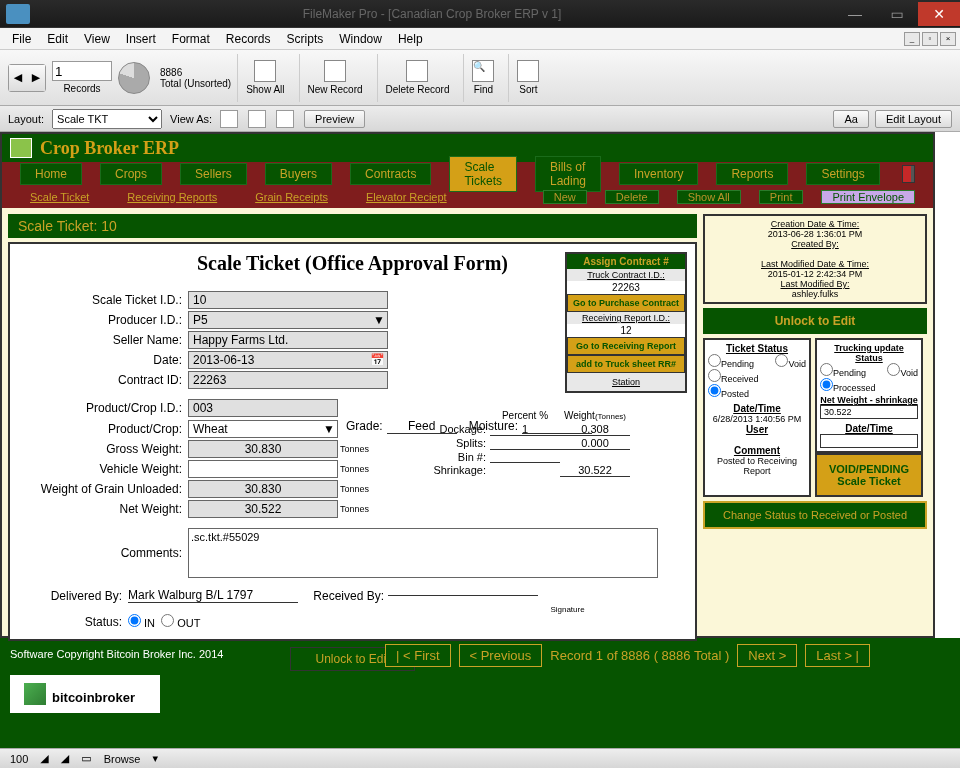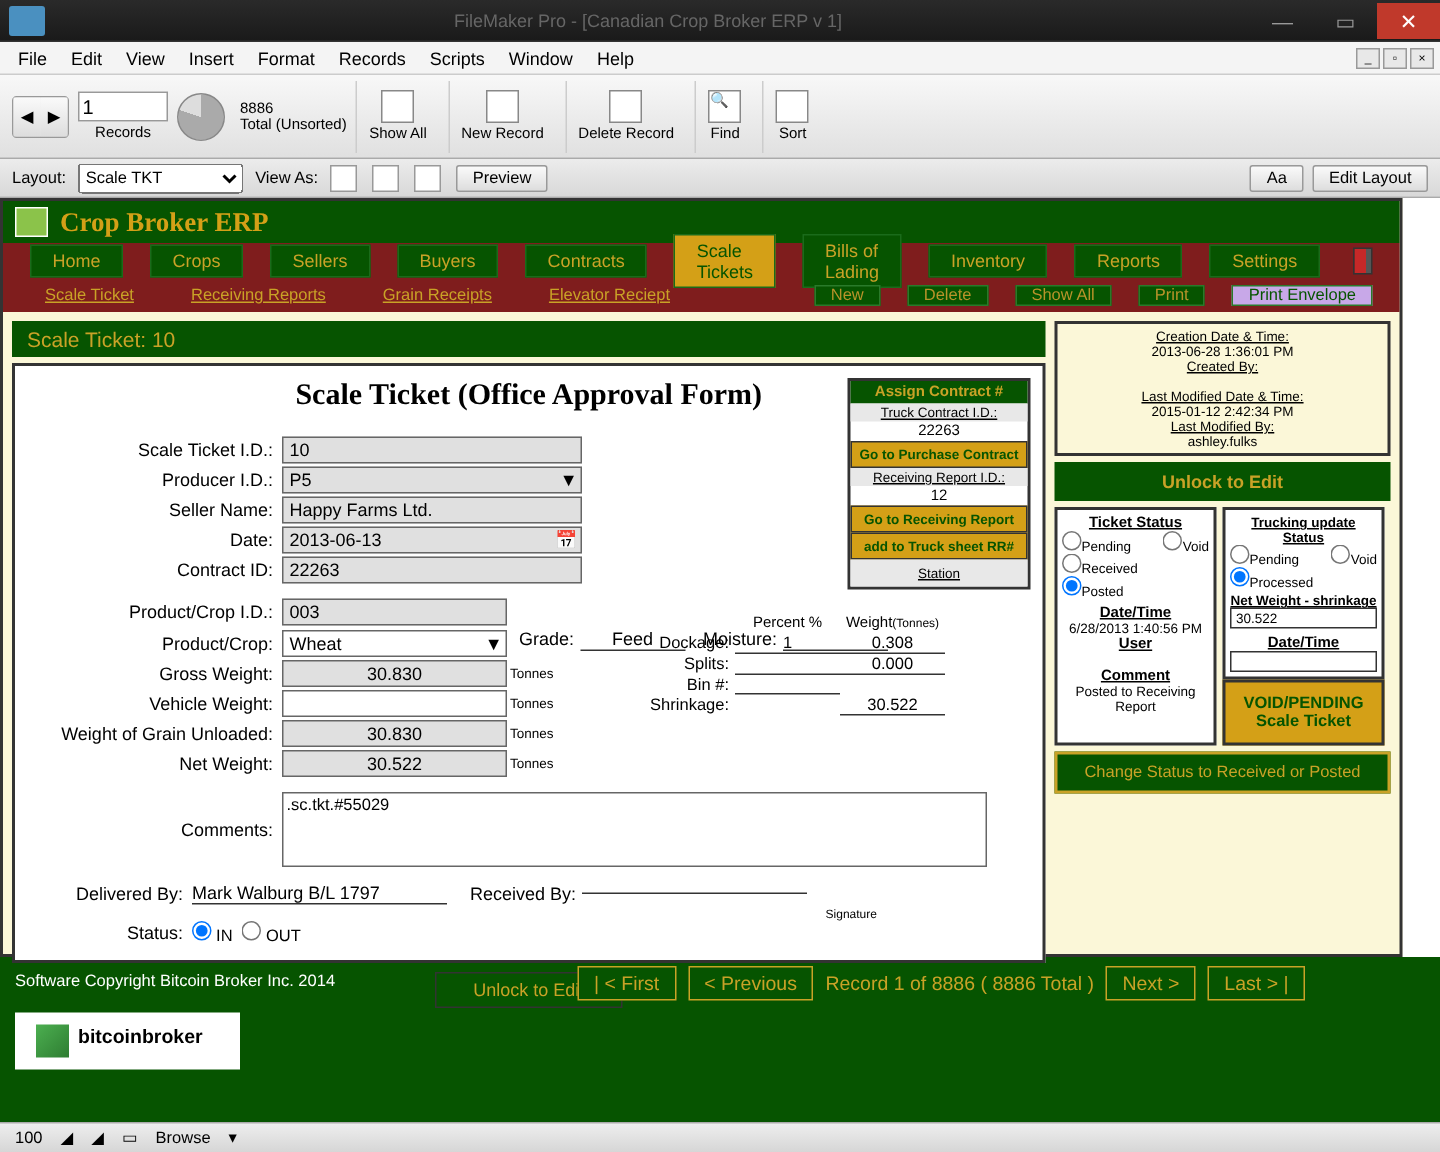--- a/index.html
+++ b/index.html
@@ -92,21 +92,21 @@
 .statusbox .sh{text-align:center;font-weight:bold;text-decoration:underline;font-size:10px}
 .statusbox label{display:block;font-size:9px}
 .voidbtn{background:#d4a017;color:#065400;text-align:center;padding:8px 4px;font-weight:bold;font-size:11px;border:2px solid #333}
 .changebtn{background:#065400;color:#c9a227;text-align:center;padding:6px 4px;font-size:11px;border:2px solid #c9a227}
 
 .bottombar{background:#065400;height:110px;display:flex;flex-direction:column;padding:6px 10px}
 .copyright{color:#fff;font-size:11px;margin-bottom:4px}
 .recordnav{display:flex;align-items:center;justify-content:center;gap:8px;font-size:13px}
 .recordnav .rn{color:#c9a227;border:1px solid #c9a227;padding:3px 10px;background:#065400}
 .recordnav .rt{color:#c9a227}
-.bblogo{background:#fff;padding:8px 14px;width:150px;margin-top:8px;display:flex;align-items:flex-start;gap:6px}
+.bblogo{background:#fff;padding:8px 14px;width:150px;margin-top:8px;display:flex;align-items:flex-end;gap:6px}
 .bbicon{width:22px;height:22px;background:linear-gradient(135deg,#4caf50,#2e7d32)}
 
 .statusbar{height:20px;background:linear-gradient(#eee,#d6d6d6);border-top:1px solid #aaa;display:flex;align-items:center;padding:0 6px;gap:4px;font-size:11px}
 .statusbar .sb{padding:1px 4px}
 
 .unlockfooter{text-align:center;margin-top:6px}
 .unlockfooter .ub{background:#065400;color:#c9a227;padding:4px 24px;border:1px solid #333;display:inline-block;font-size:12px}
 
 .commentfield{width:470px;height:50px;border:1px solid #666;background:#fff;font-size:11px;padding:2px}
 

